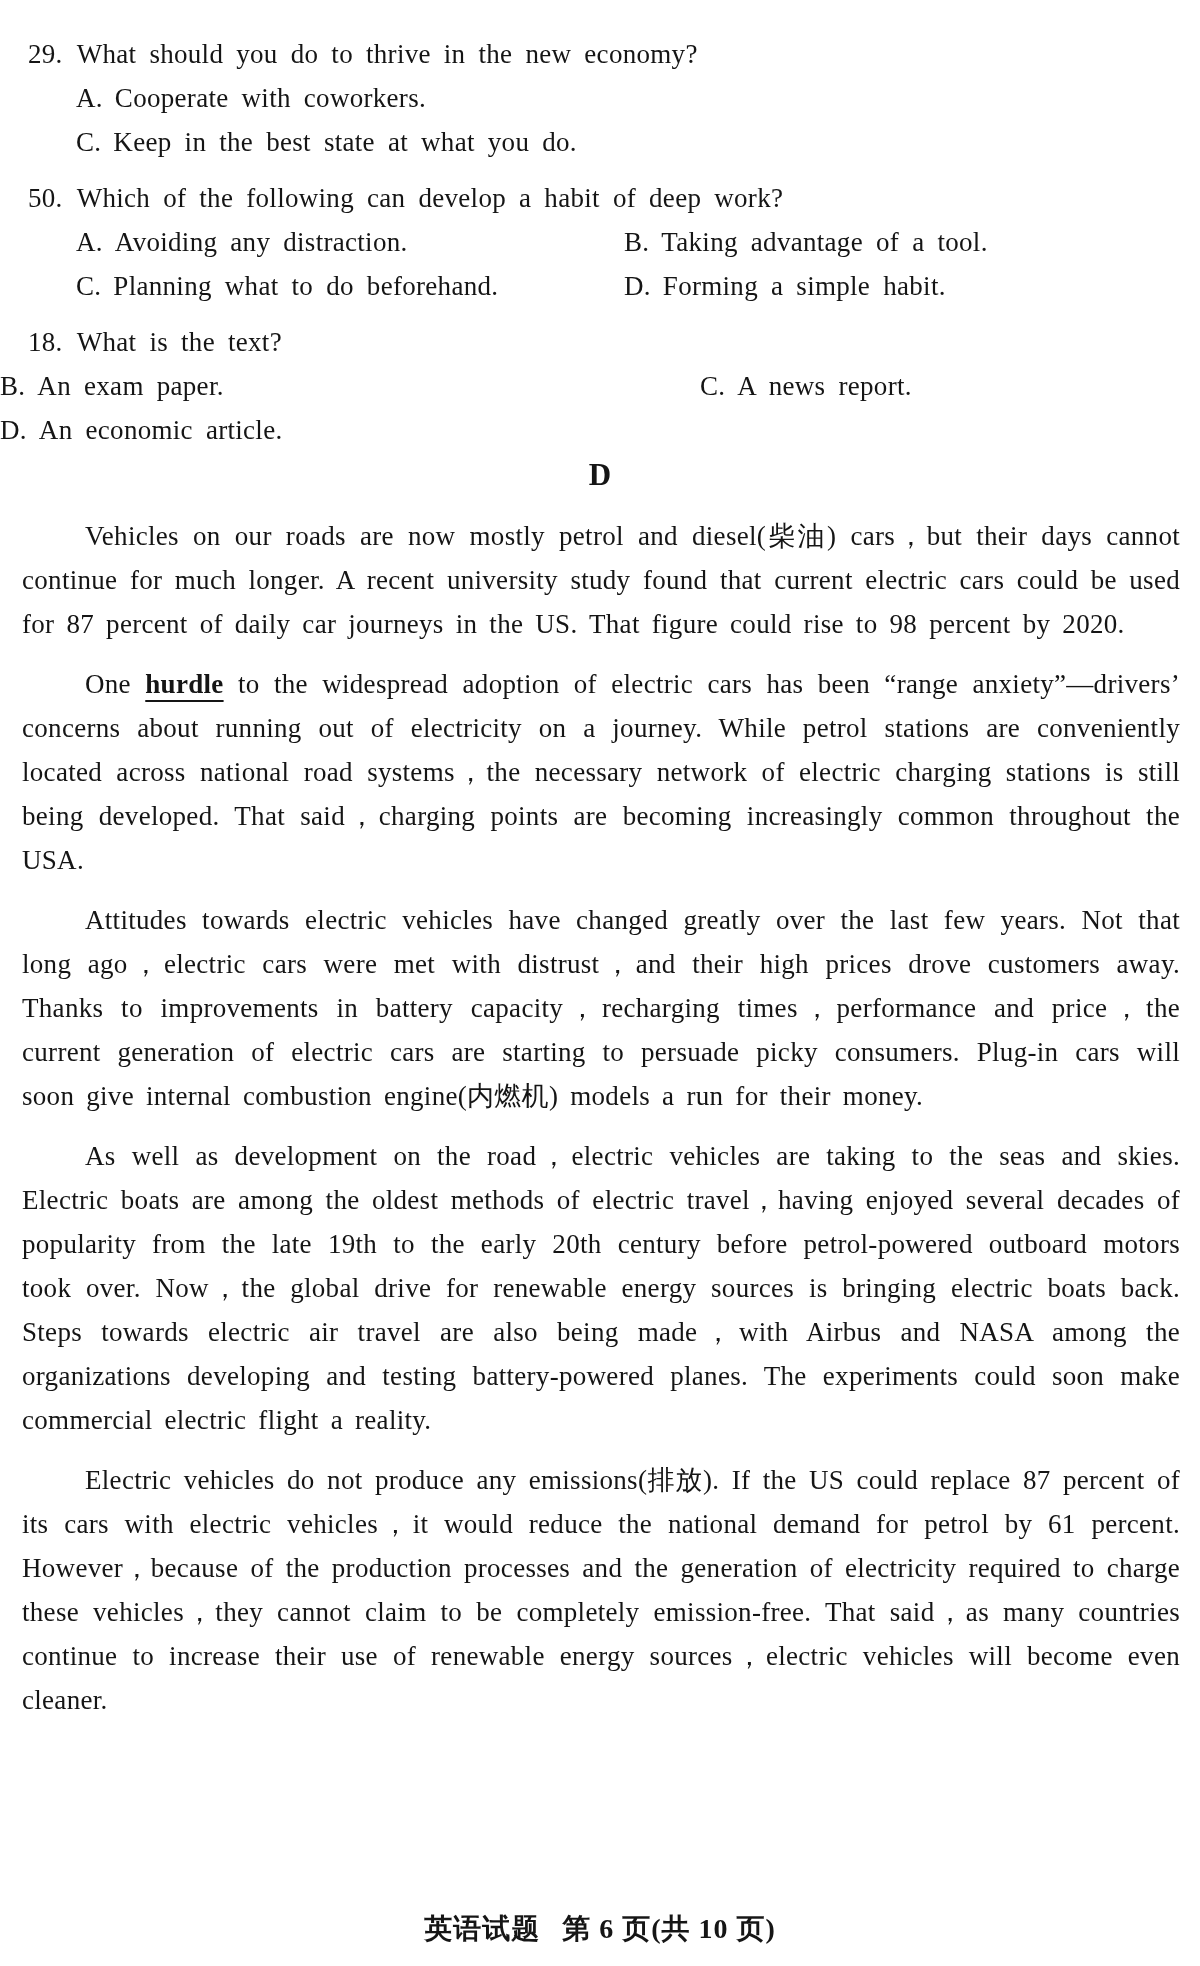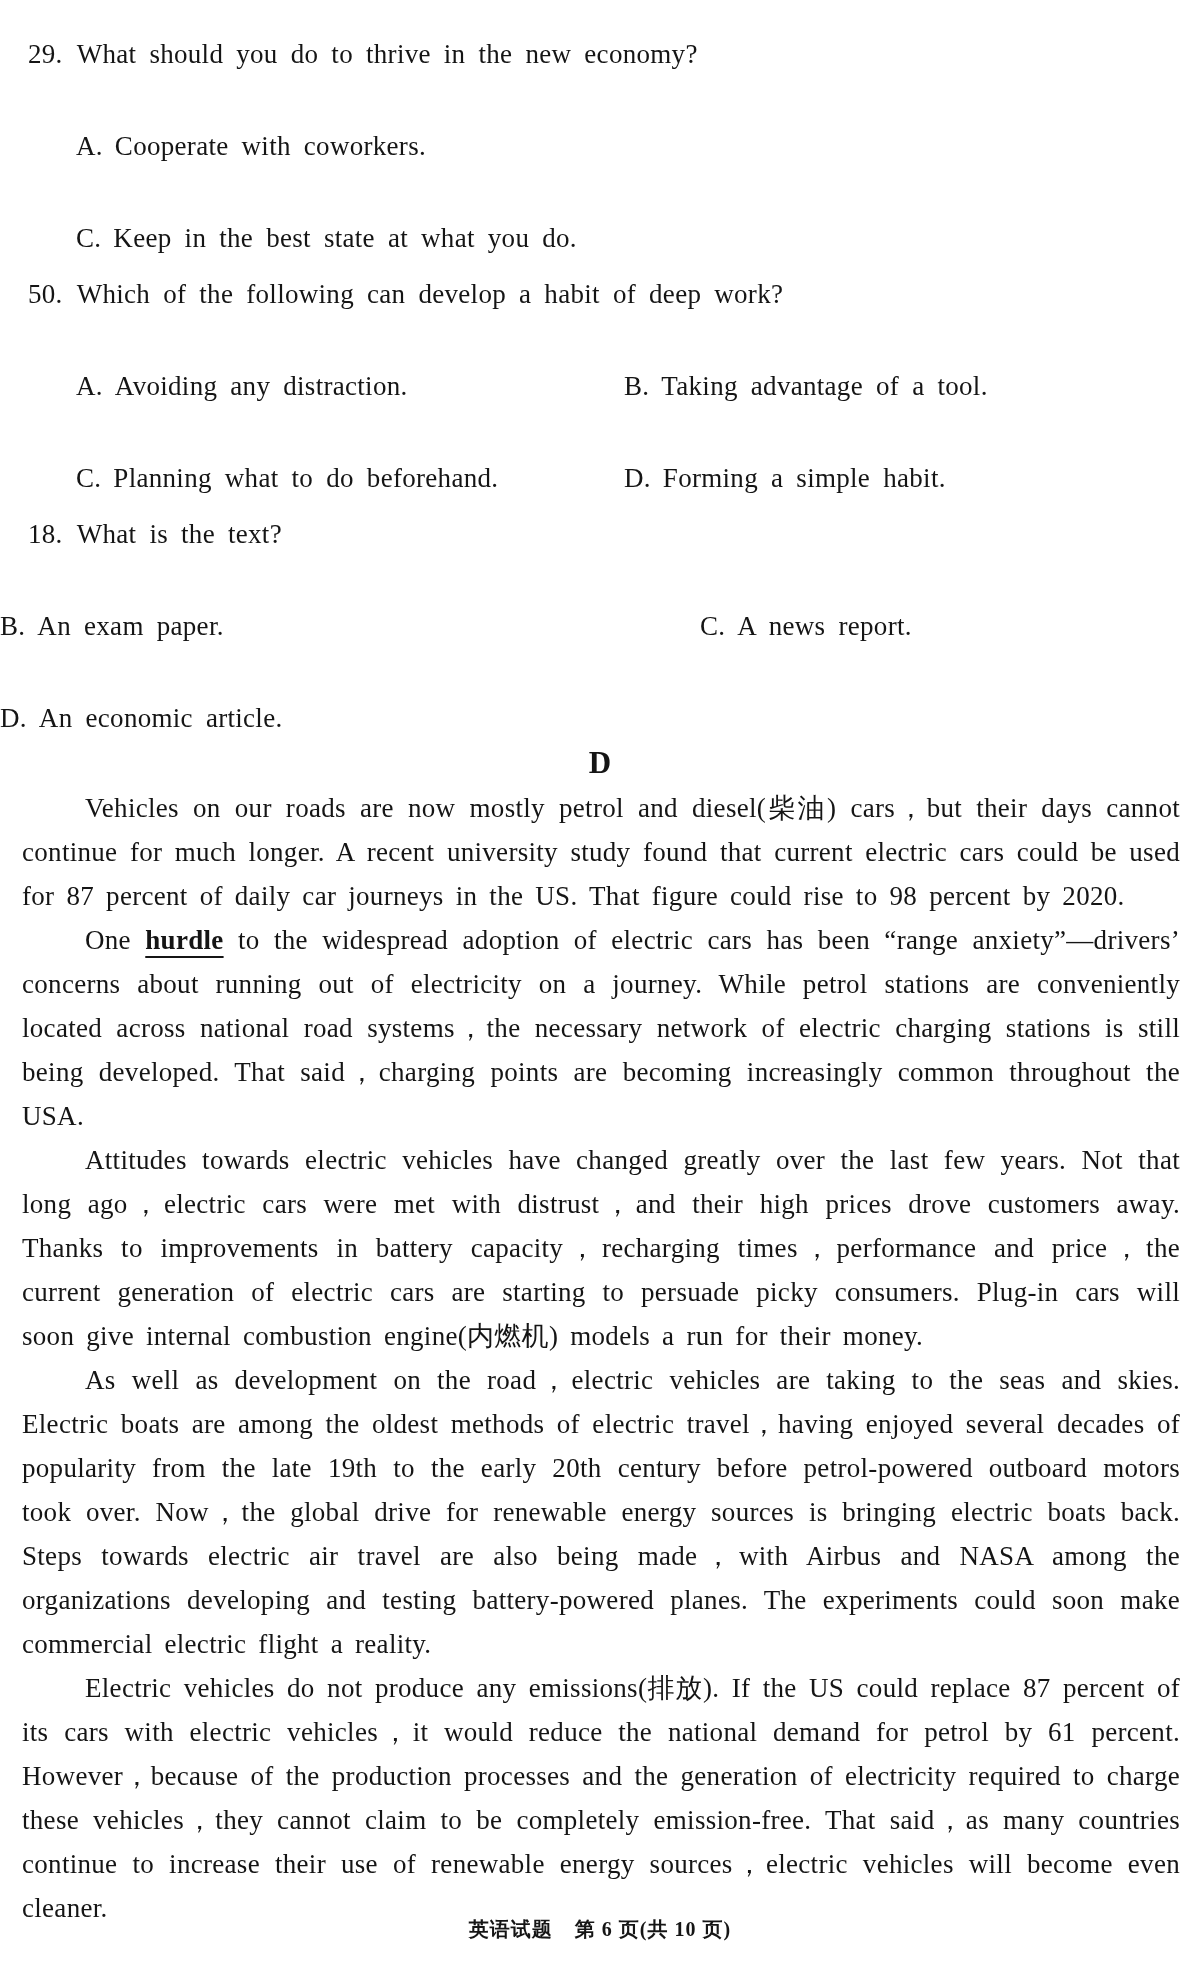--- a/index.html
+++ b/index.html
@@ -13,61 +13,61 @@
     line-height: 44px;
     overflow: hidden;
     position: relative;
   }
   .page { padding-top: 20px; }
 
   
   .questions { word-spacing: 6px; letter-spacing: 0.3px; }
   .q-line { padding-left: 28px; white-space: nowrap; margin-top: 12px; }
   .q-num { display: inline-block; margin-right: 14px; }
-  .opt { padding-left: 76px; white-space: nowrap; margin-top: 48px; }
+  .opt { padding-left: 76px; white-space: nowrap; }
   .opt-label { display: inline-block; margin-right: 12px; }
   .opt-grid {
     display: grid;
     grid-template-columns: 624px auto;
   }
   .opt-grid .opt { padding-left: 76px; }
   .opt-grid .opt.right { padding-left: 0; }
 
   
   .section-heading {
     margin: 0;
     text-align: center;
     font-size: 31px;
     font-weight: bold;
     line-height: 46px;
   }
 
   
   .passage p {
-    margin: 0 20px 0 22px;
+    margin: 16px 20px 0 22px;
     text-indent: 63px;
     text-align: justify;
     word-spacing: 5px;
     letter-spacing: 0.3px;
   }
   .kw {
     font-weight: bold;
     text-decoration: underline;
     text-decoration-thickness: 2px;
     text-underline-offset: 7px;
   }
 
   
   .page-footer {
     position: absolute;
     left: 0;
     bottom: 22px;
     width: 100%;
     text-align: center;
-    font-size: 20px;
+    font-size: 28px;
     font-weight: bold;
     line-height: 30px;
     letter-spacing: 1px;
   }
   .page-footer .pf-gap { margin-left: 22px; }
 </style>
 </head>
 <body>
 
 <div class="page">

